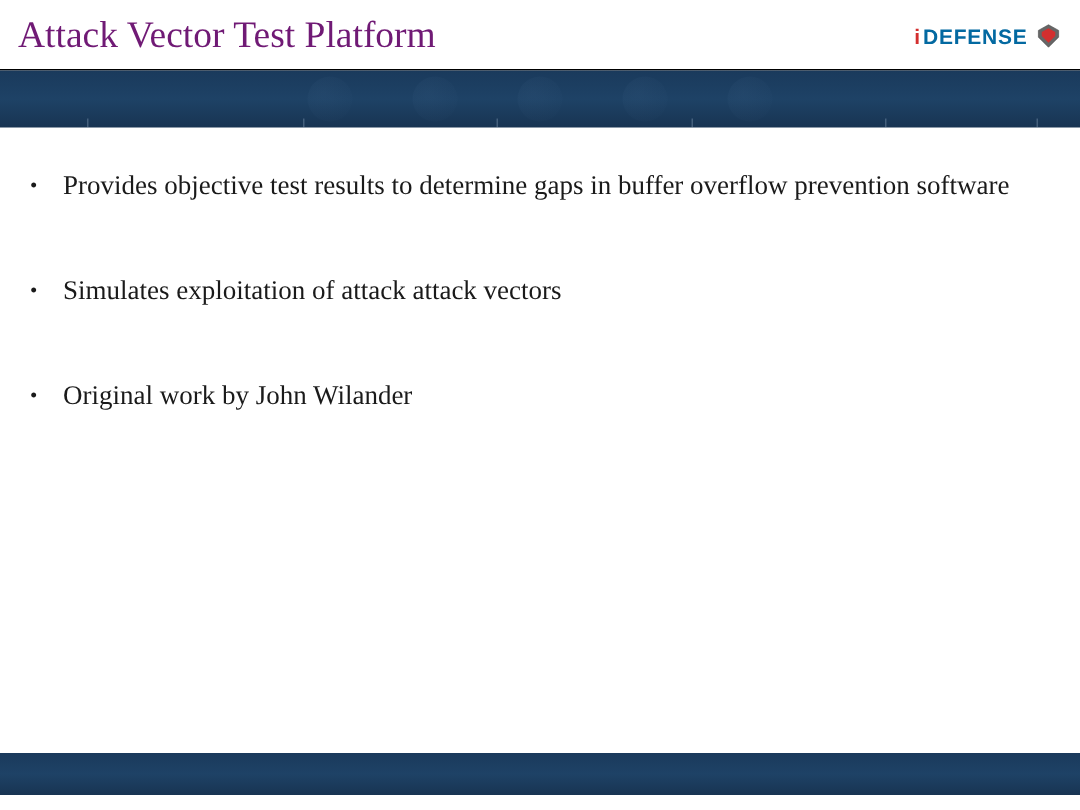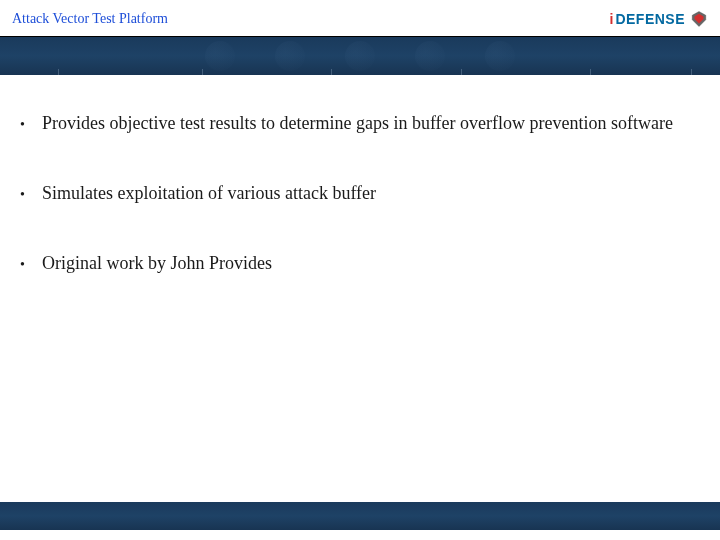--- a/index.html
+++ b/index.html
@@ -17,22 +17,22 @@
     }
     .title-bar {
       background: #ffffff;
       padding: 10px 12px 8px 12px;
       border-bottom: 1px solid #000;
       display: flex;
       justify-content: space-between;
       align-items: center;
     }
     .title {
-      font-size: 14px;
-      color: #1d4ed8;
+      font-size: 25px;
+      color: #701a75;
       font-weight: 400;
     }
     .logo {
       display: flex;
       align-items: center;
       gap: 2px;
     }
     .logo-text {
       font-family: Arial, sans-serif;
       font-size: 14px;
@@ -154,22 +154,22 @@
 </div>
 
 <div class="content">
   <ul class="bullet-list">
     <li class="bullet-item">
       <span class="bullet-marker">•</span>
       <span class="bullet-text">Provides objective test results to determine gaps in buffer overflow prevention software</span>
     </li>
     <li class="bullet-item">
       <span class="bullet-marker">•</span>
-      <span class="bullet-text">Simulates exploitation of various attack buffer</span>
+      <span class="bullet-text">Simulates exploitation of attack attack vectors</span>
     </li>
     <li class="bullet-item">
       <span class="bullet-marker">•</span>
-      <span class="bullet-text">Original work by John Provides</span>
+      <span class="bullet-text">Original work by John Wilander</span>
     </li>
   </ul>
 </div>
 
 <div class="footer-band"></div>
 
 </body></html>

